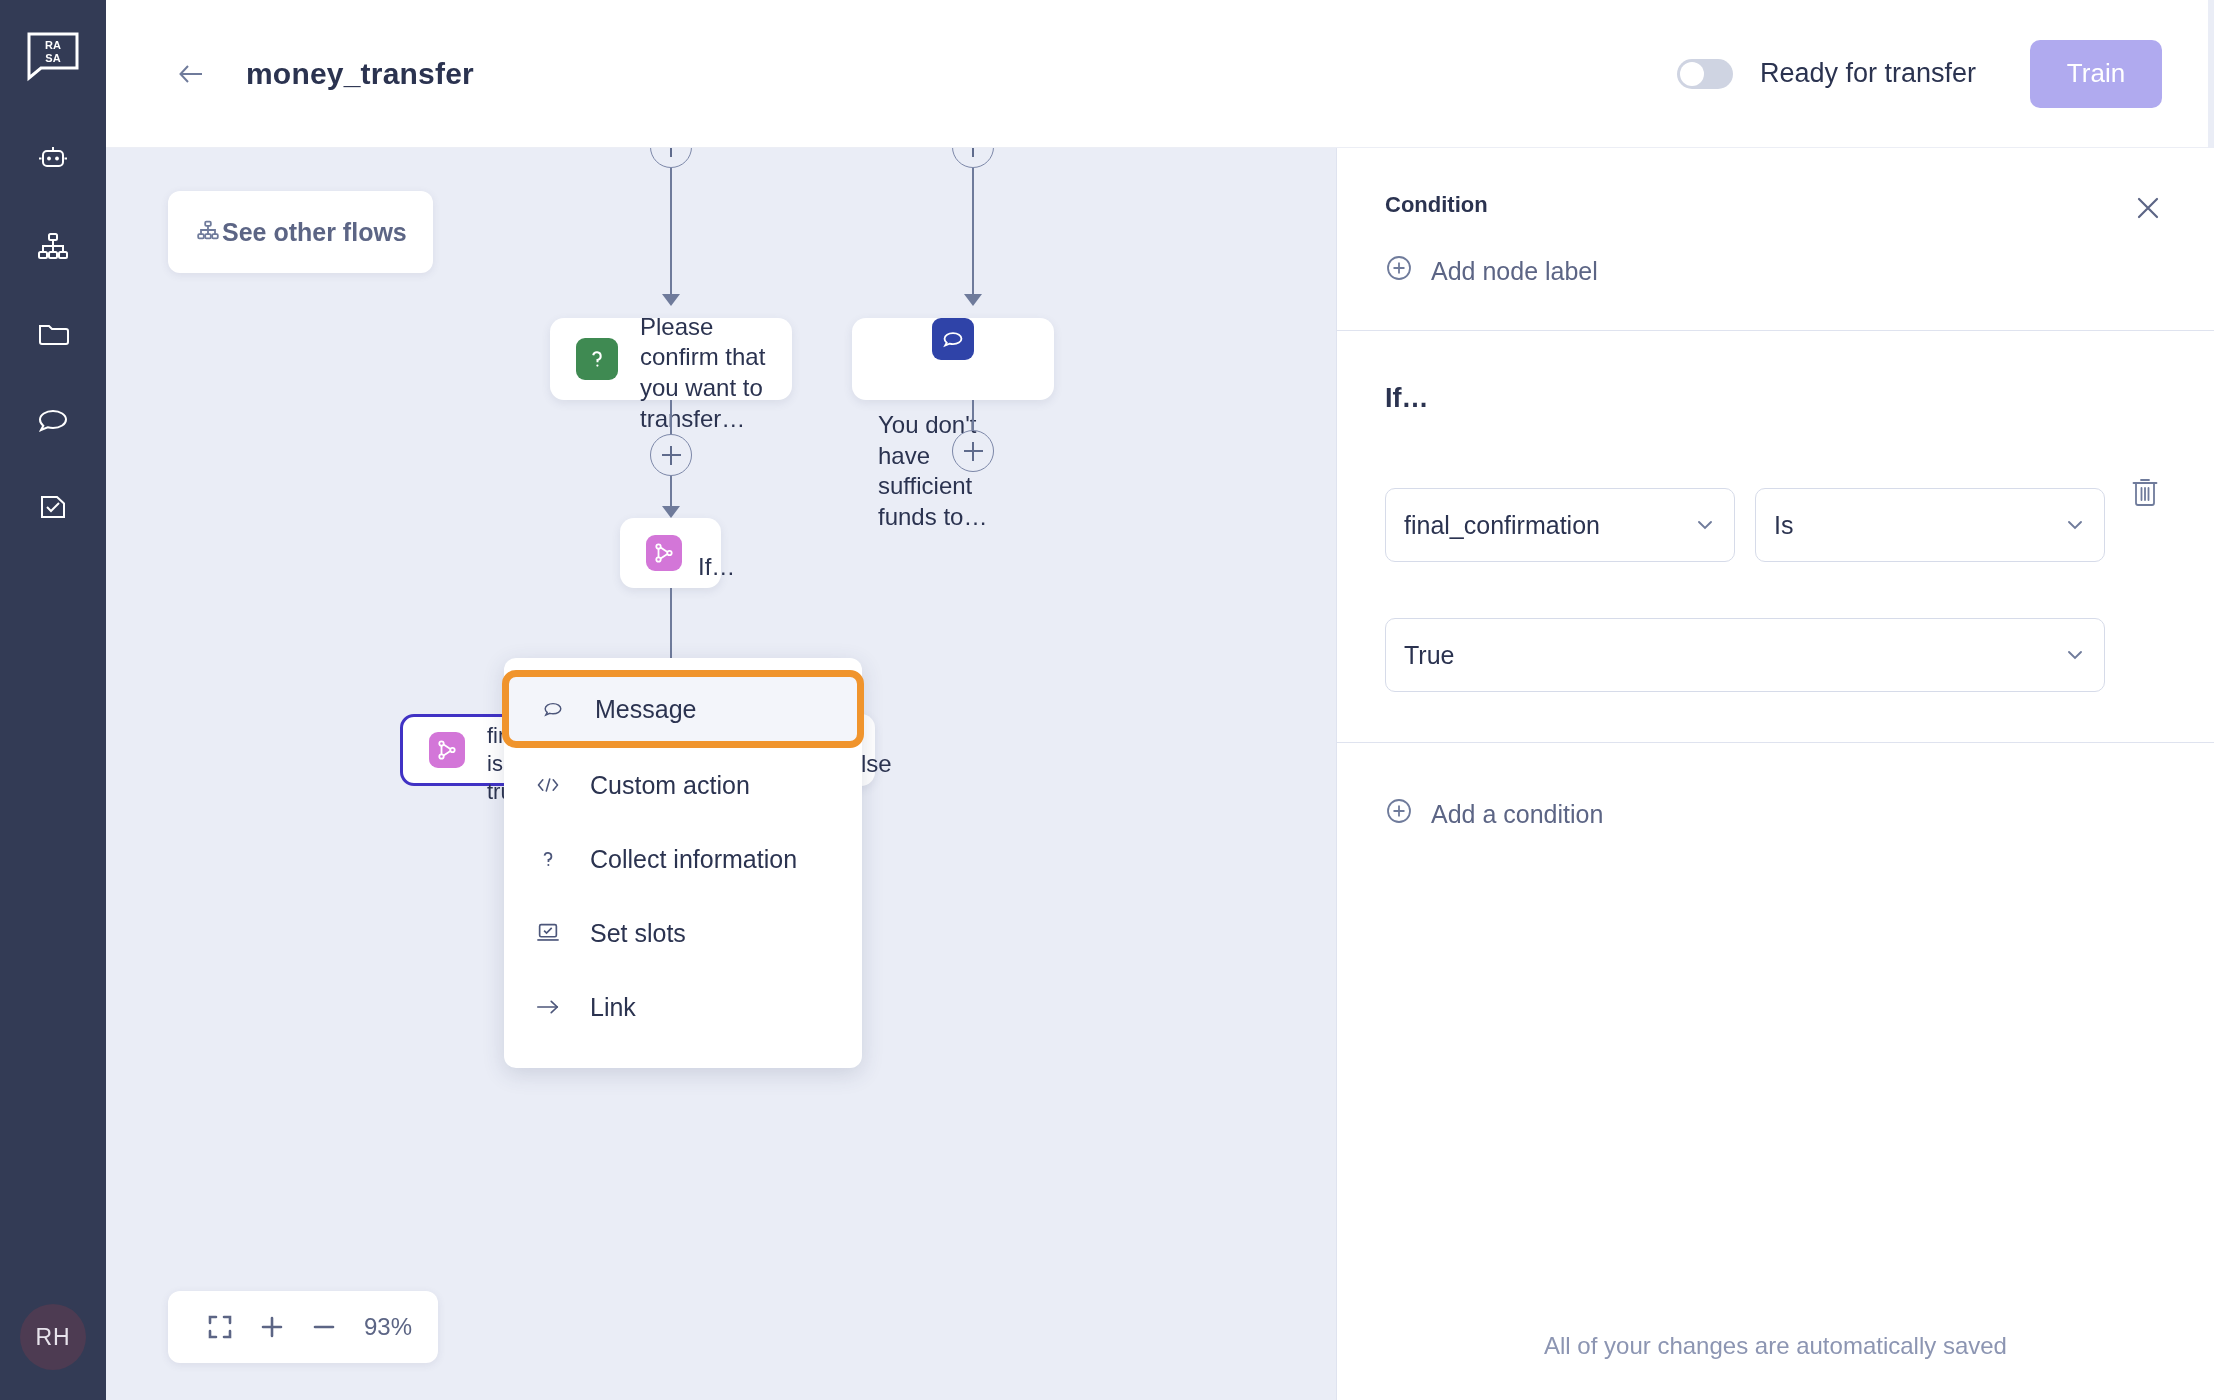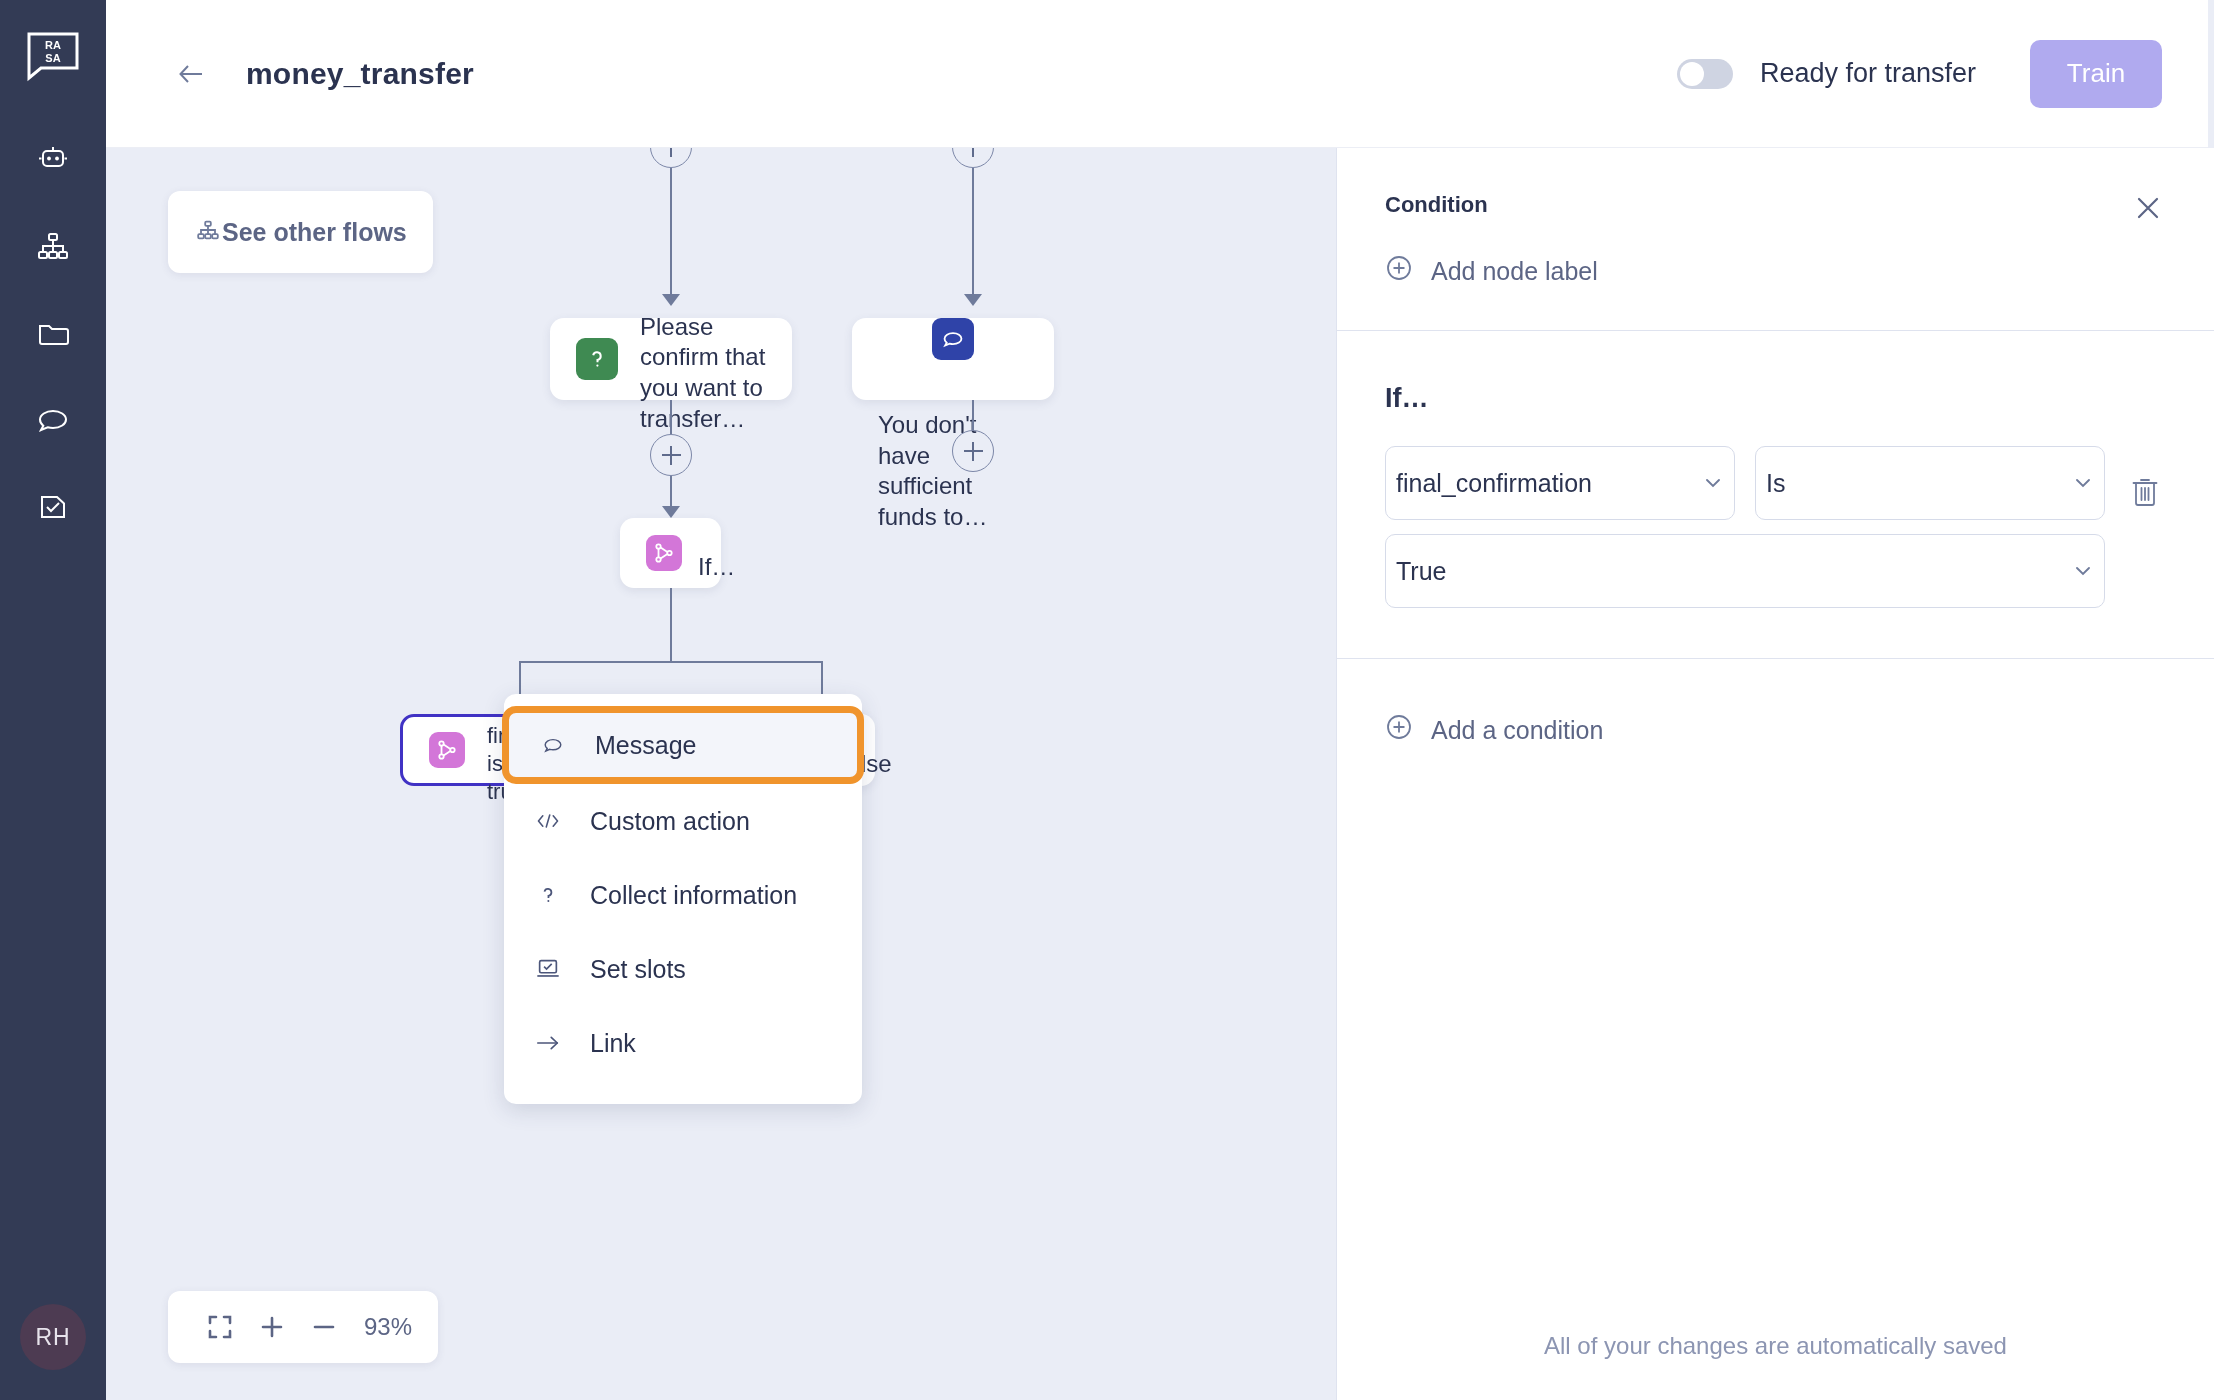--- a/index.html
+++ b/index.html
@@ -108,21 +108,20 @@
     border-left: 9px solid transparent; border-right: 9px solid transparent;
     border-top: 12px solid #6f7b9b; }
 
   
   .ctx-menu {
     position: absolute; left: 560px; top: 923px; width: 358px;
     background: #fff; border-radius: 12px;
     box-shadow: 0 6px 22px rgba(50,60,100,.16);
     padding: 12px 0 24px 0;
     z-index: 20;
-    margin-top: 36px;
   }
   .ctx-item {
     height: 74px; display: flex; align-items: center; gap: 28px;
     padding: 0 30px; cursor: pointer; font-size: 25px; color: #2b3350;
   }
   .ctx-item .ci { width: 28px; display:flex; align-items:center; justify-content:center; color:#4c567a; }
   .ctx-item.highlight {
     background: #f3f5fa; border: 7px solid #f0942c; border-radius: 14px;
     margin: 0 -2px; height: 78px;
   }
@@ -151,23 +150,24 @@
     font-size: 25px; color: #5c6585; cursor: pointer;
   }
   .panel-sep { margin-top: 42px; height: 1px; background: #dfe3ef; }
 
   .if-label { margin: 52px 0 0 48px; font-size: 27px; font-weight: bold; color: #2b3350; }
   .cond-row { margin: 32px 0 0 48px; display: flex; align-items: flex-start; gap: 20px; }
   .cond-fields { display: flex; flex-direction: column; gap: 14px; }
   .cond-top { display: flex; gap: 20px; }
   .select {
     height: 74px; border: 1.6px solid #d6dbe9; border-radius: 10px;
-    display: flex; align-items: center; padding: 0 10px;
+    display: flex; align-items: center; padding: 0 18px;
     font-size: 25px; color: #2b3350; background: #fff; cursor: pointer;
     justify-content: space-between;
+    margin-top: 42px;
   }
   .select.slot { width: 350px; }
   .select.op { width: 350px; }
   .select.val { width: 720px; }
   .chev { color: #6f7b9b; display:flex; align-items:center; }
   .trash { margin-top: 24px; width: 40px; height: 44px; cursor: pointer; display:flex; align-items:center; justify-content:center; }
   .panel-sep2 { margin-top: 50px; height: 1px; background: #dfe3ef; }
   .add-condition {
     margin: 54px 0 0 48px; display: inline-flex; align-items: center; gap: 18px;
     font-size: 25px; color: #5c6585; cursor: pointer;

